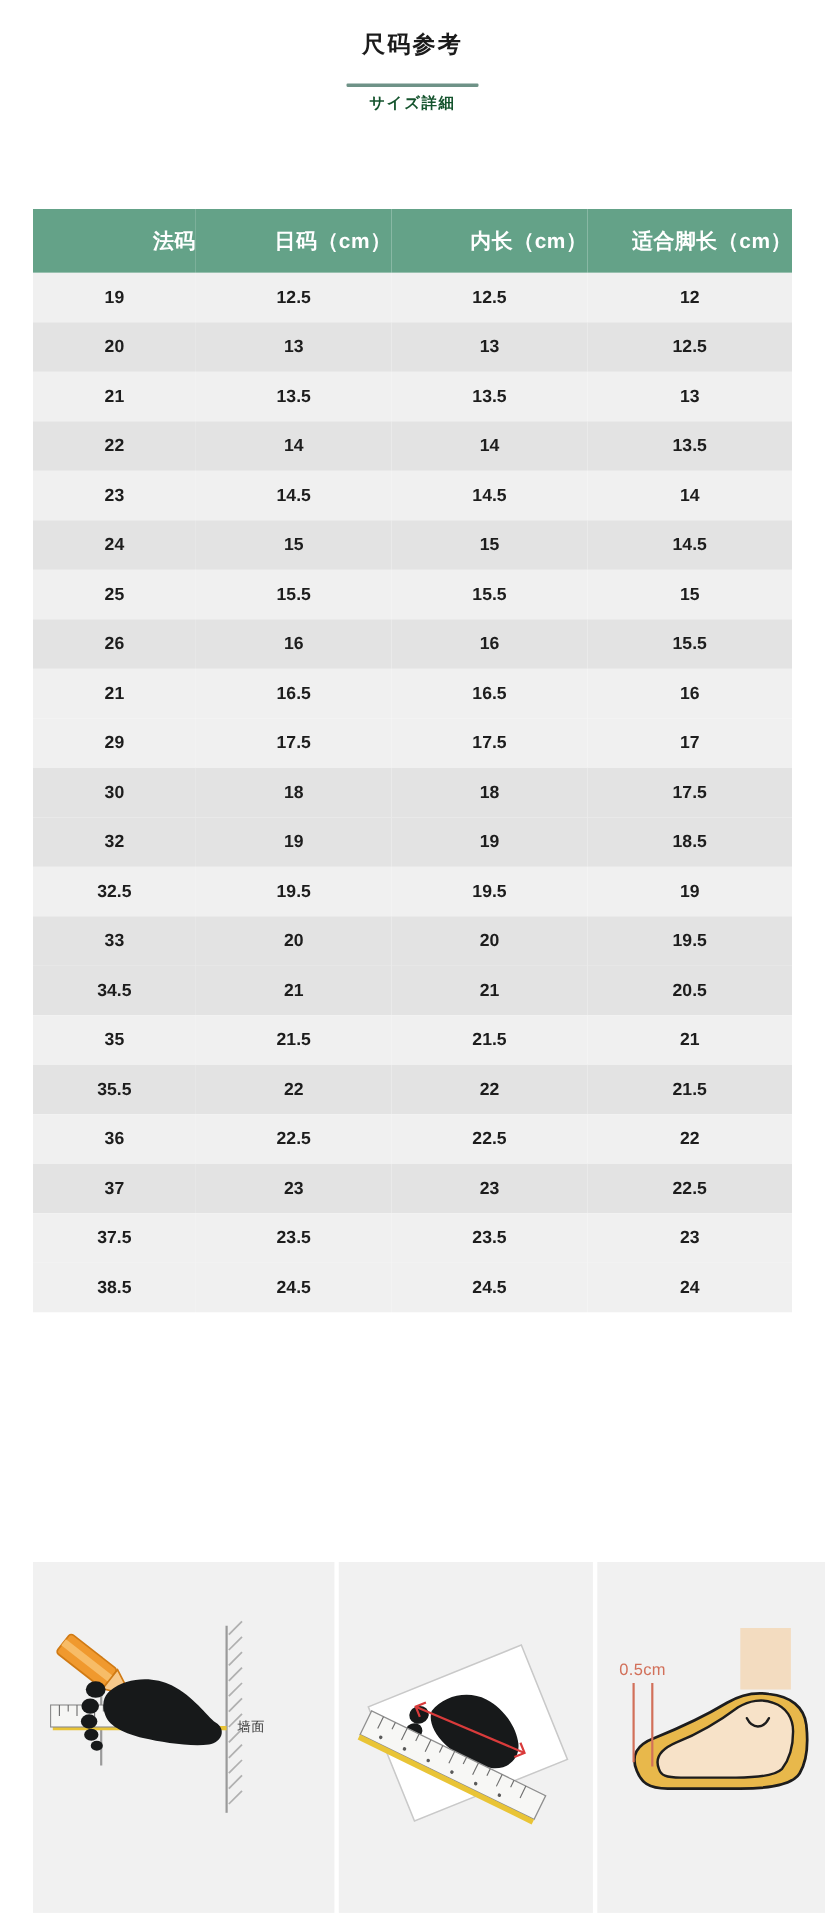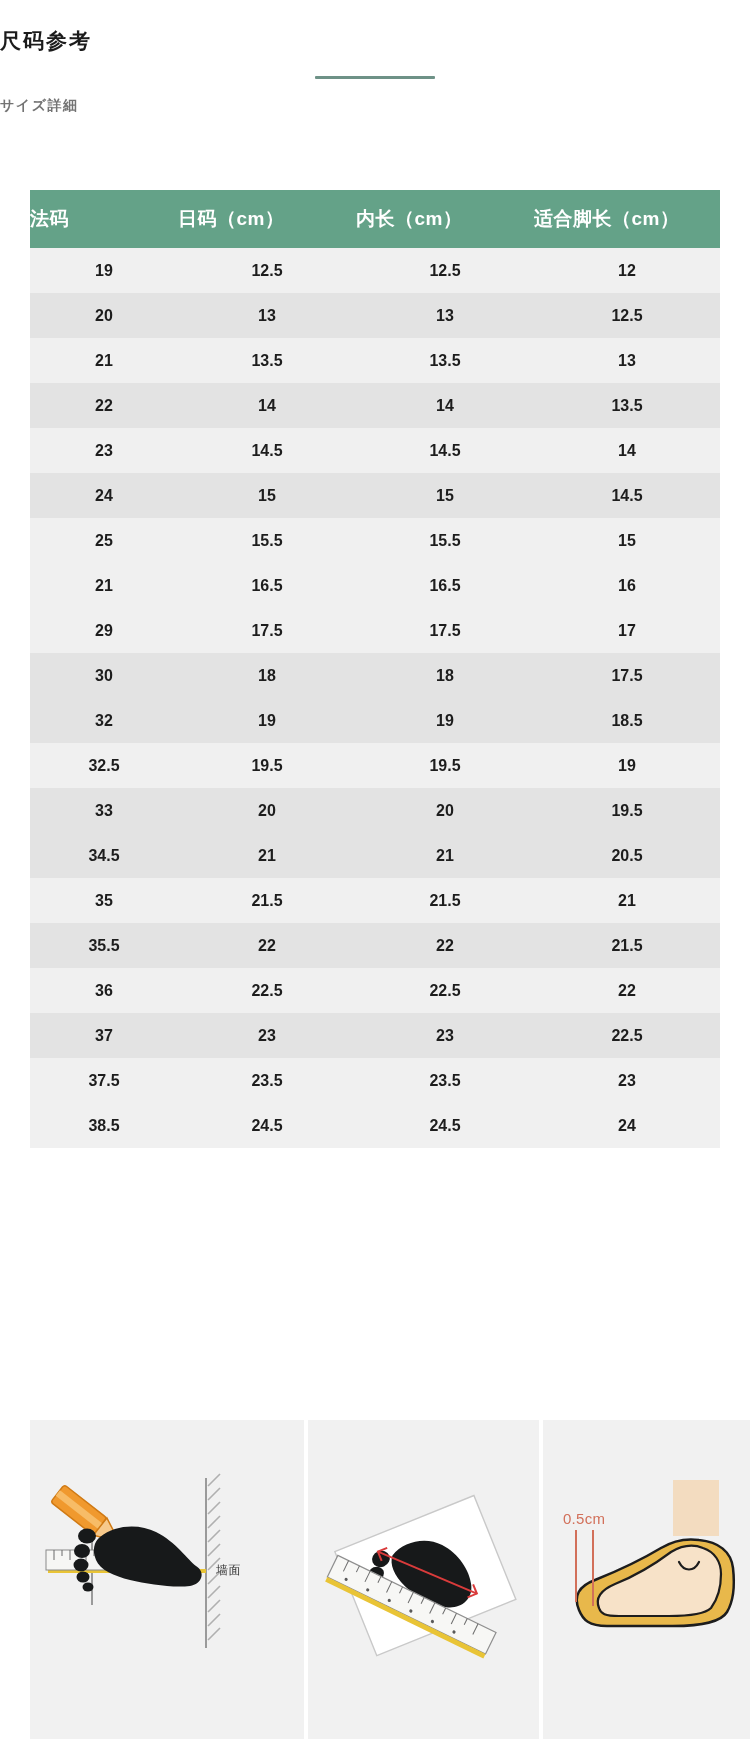--- a/index.html
+++ b/index.html
@@ -15,41 +15,41 @@
   .page {
     position: relative;
     width: 750px;
     height: 1739px;
     background: #ffffff;
   }
 
   
   .header {
     padding-top: 26px;
-    text-align: left;
+    text-align: center;
   }
   .header-title {
     font-size: 21px;
     font-weight: 700;
     color: #1b1b1b;
     letter-spacing: 2px;
     line-height: 30px;
   }
   .header-rule {
     width: 120px;
     height: 3px;
     background: #6e9287;
     margin: 20px auto 0 auto;
     border-radius: 1px;
   }
   .header-subtitle {
-    margin-top: 16px;
+    margin-top: 4px;
     font-size: 14px;
     font-weight: 700;
-    color: #737373;
+    color: #14532d;
     letter-spacing: 1.5px;
     line-height: 20px;
   }
 
   
   .table-wrap {
     position: absolute;
     left: 30px;
     top: 190px;
     width: 690px;
@@ -58,21 +58,21 @@
     width: 690px;
     border-collapse: collapse;
     table-layout: fixed;
   }
   table.size-table thead th {
     background: #64a288;
     color: #ffffff;
     font-size: 19px;
     font-weight: 700;
     height: 58px;
-    text-align: left;
+    text-align: right;
     vertical-align: middle;
     letter-spacing: 0.5px;
   }
   table.size-table tbody td {
     height: 45px;
     text-align: center;
     vertical-align: middle;
     font-size: 16px;
     font-weight: 700;
     color: #1d1d1d;
@@ -188,20 +188,26 @@
             <td>24</td>
             <td>15</td>
             <td>15</td>
             <td>14.5</td>
           </tr>
           <tr class="odd">
             <td>25</td>
             <td>15.5</td>
             <td>15.5</td>
             <td>15</td>
+          </tr>
+          <tr class="even">
+            <td>26</td>
+            <td>16</td>
+            <td>16</td>
+            <td>15.5</td>
           </tr>
           <tr class="odd">
             <td>21</td>
             <td>16.5</td>
             <td>16.5</td>
             <td>16</td>
           </tr>
           <tr class="odd">
             <td>29</td>
             <td>17.5</td>

